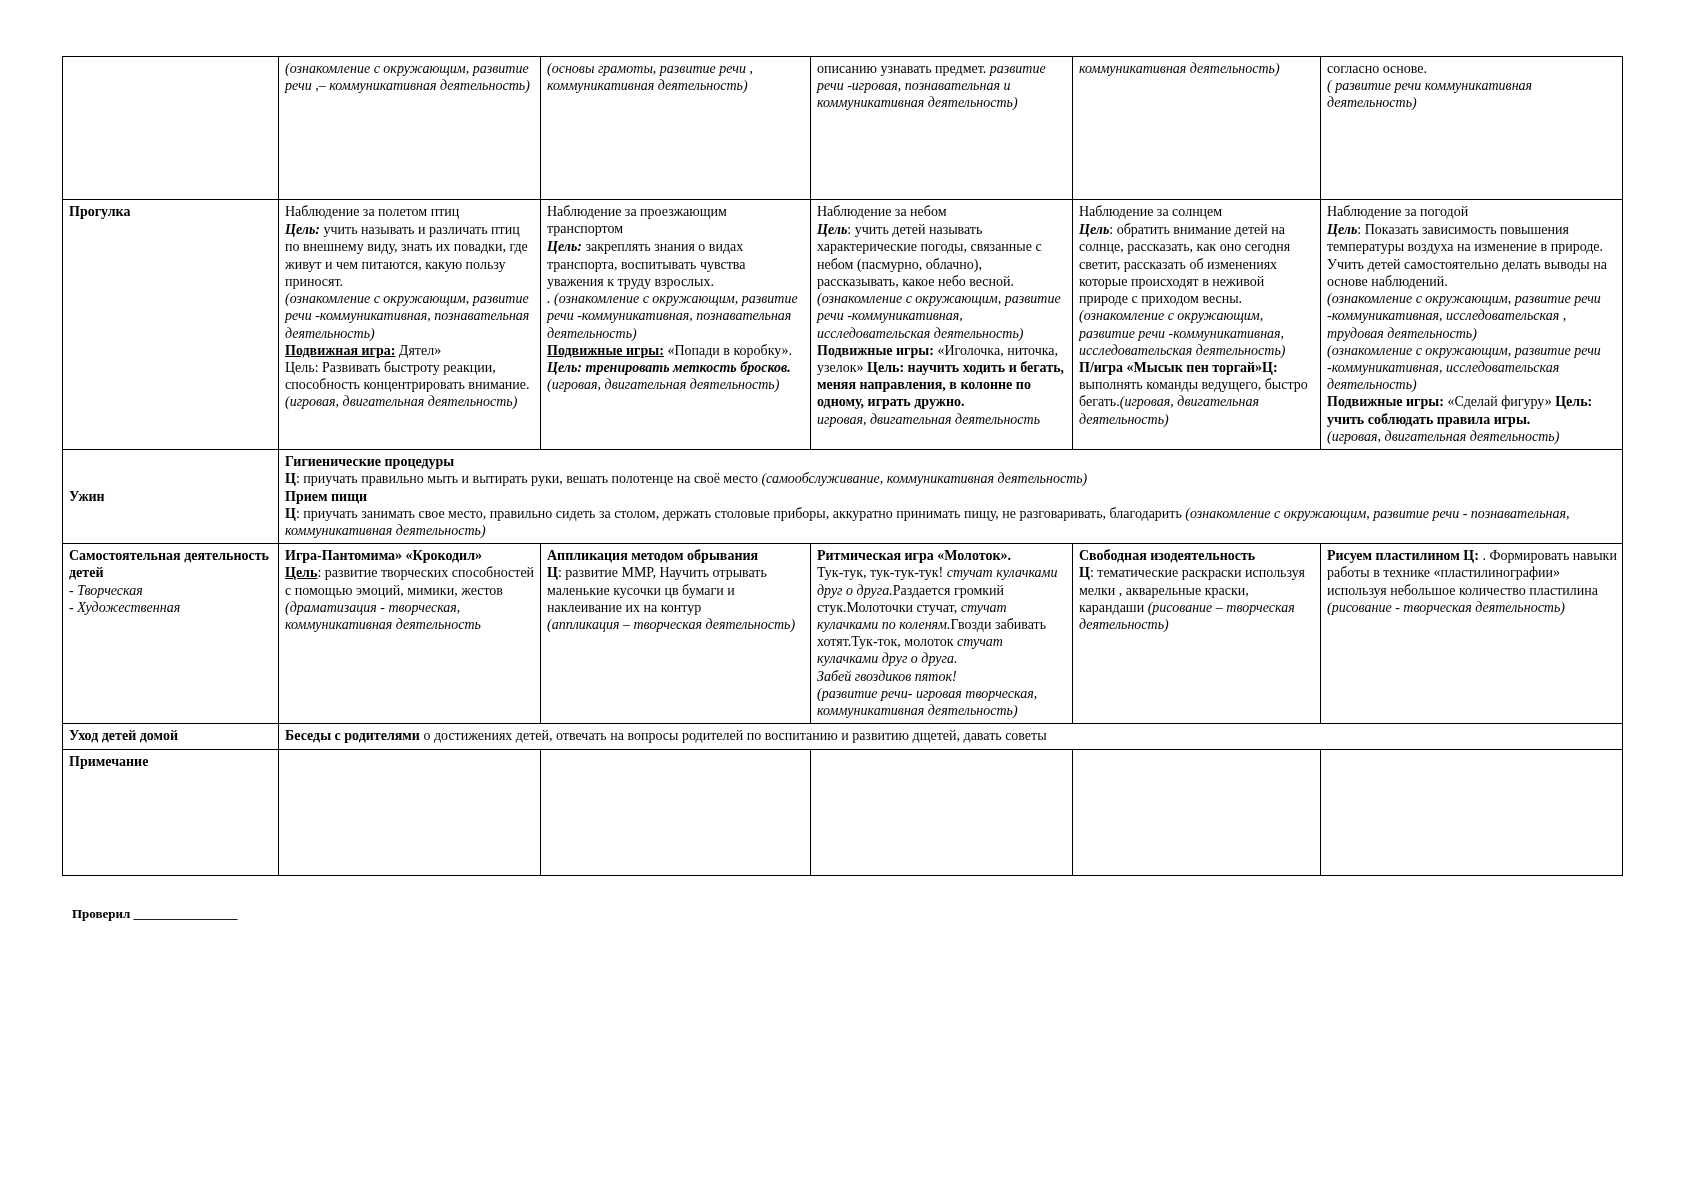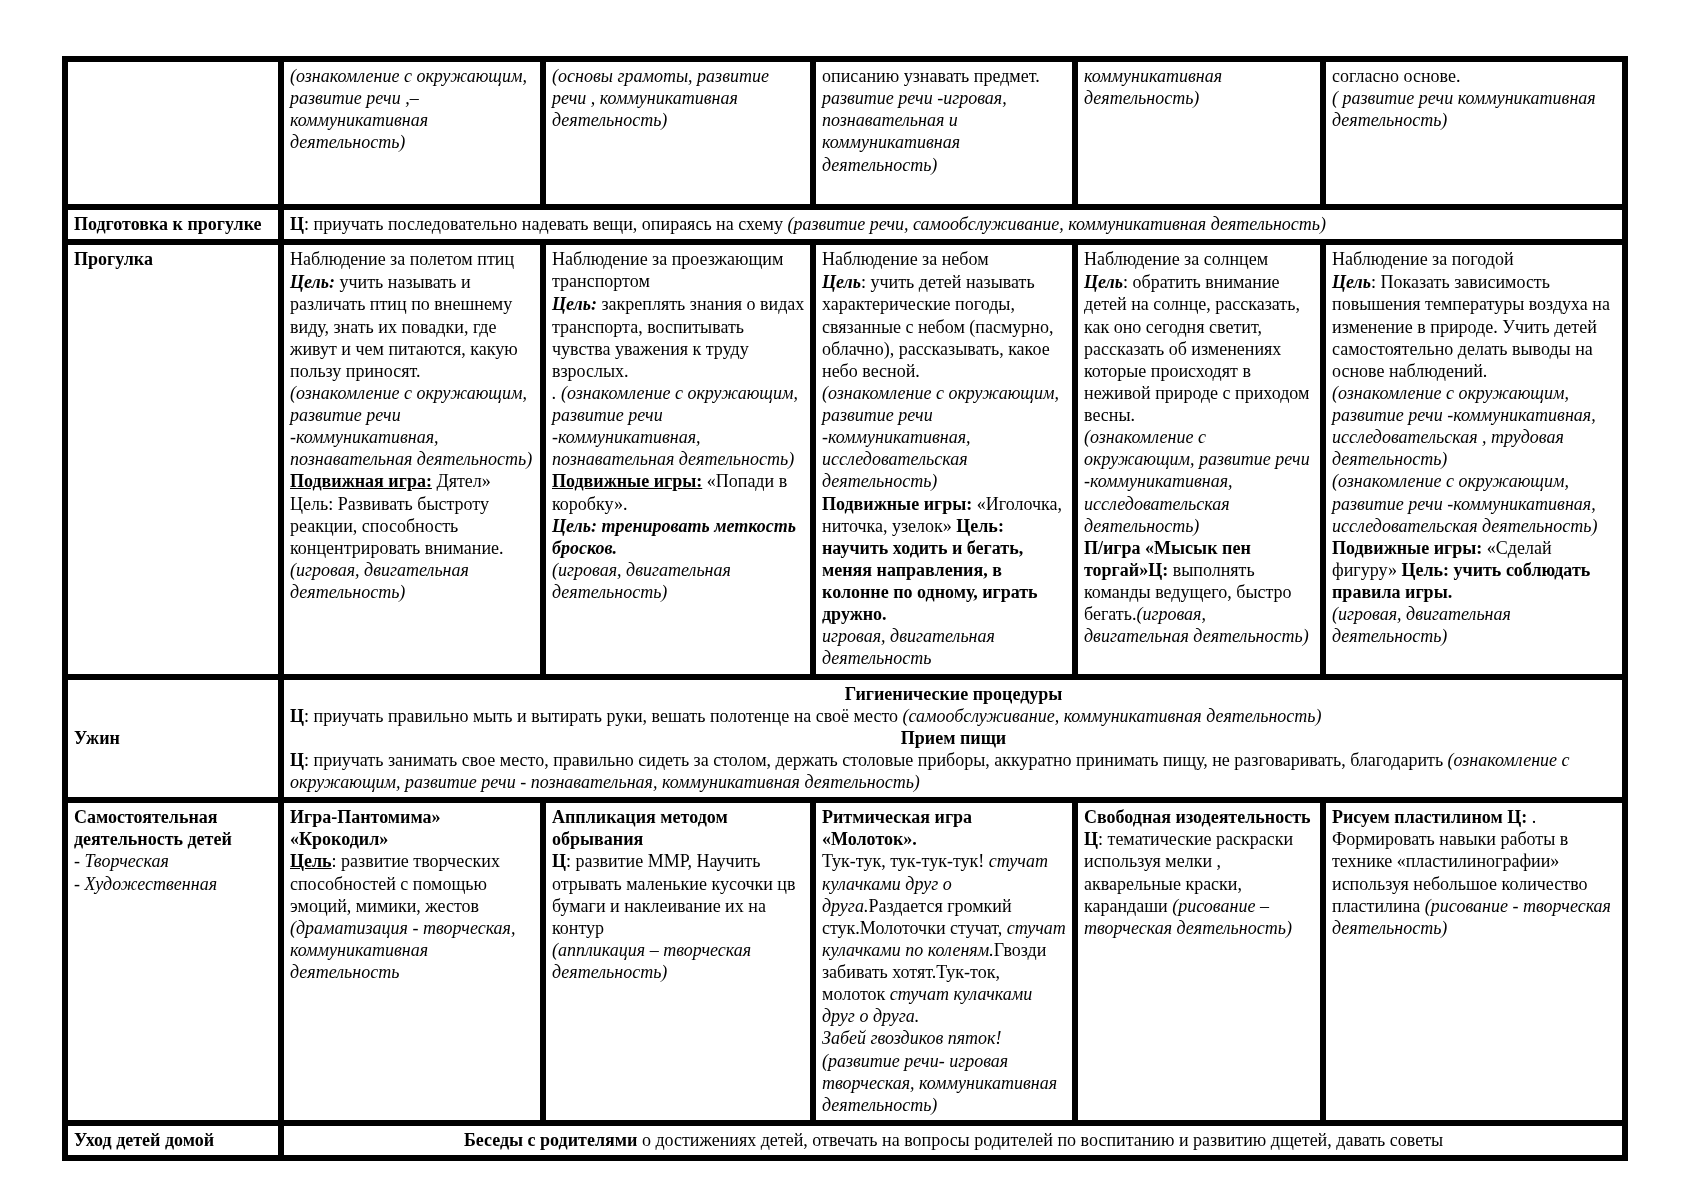--- a/index.html
+++ b/index.html
@@ -19,43 +19,43 @@
     height: 1190px;
     box-sizing: border-box;
     padding: 56px 62px 0 62px;
   }
   table.plan {
     border-collapse: collapse;
     width: 1560px;
     table-layout: fixed;
   }
   table.plan td {
-    border: 6px solid #000000;
+    border: 1px solid #000000;
     vertical-align: top;
     padding: 3px 5px 4px 6px;
-    font-size: 18px;
+    font-size: 14px;
     line-height: 1.23;
   }
   col.c0 { width: 216px; }
   col.c1 { width: 262px; }
   col.c2 { width: 270px; }
   col.c3 { width: 262px; }
   col.c4 { width: 248px; }
   col.c5 { width: 302px; }
 
   .rowlabel {
     font-weight: bold;
     font-size: 12.6px;
     line-height: 1.25;
   }
   .rowlabel .sub {
     font-weight: normal;
     font-style: italic;
   }
-  .center { text-align: center; }
+  .center { text-align: left; }
   .ctr-head {
     text-align: left;
     font-weight: normal;
     display: block;
     margin-bottom: 1px;
   }
   i, .it { font-style: italic; }
   b, .bd { font-weight: bold; }
   .u { text-decoration: underline; }
   .cellpad-tall { height: 135px; }
@@ -97,26 +97,20 @@
         </td>
         <td>
           <i>коммуникативная деятельность)</i>
         </td>
         <td>
           <span>согласно основе.</span><br>
           <i>( развитие речи коммуникативная деятельность)</i>
         </td>
       </tr>
 
-      <tr>
-        <td class="rowlabel">Подготовка к прогулке</td>
-        <td colspan="5">
-          <b>Ц</b><span>: приучать  последовательно надевать вещи, опираясь на схему </span><i>(развитие речи, самообслуживание, коммуникативная деятельность)</i>
-        </td>
-      </tr>
 
       <tr>
         <td class="rowlabel">Прогулка</td>
 
         <td>
           <span class="ctr-head">Наблюдение  за полетом птиц</span>
           <i class="bd">Цель:</i><span> учить  называть и различать  птиц по внешнему виду, знать их повадки, где живут и чем питаются, какую пользу приносят.</span>
           <p><i>(ознакомление с окружающим, развитие речи -коммуникативная, познавательная деятельность)</i></p>
           <p><b class="u">Подвижная игра:</b><span> Дятел»</span></p>
           <p><span>Цель: Развивать быстроту реакции, способность концентрировать внимание.</span></p>
@@ -206,18 +200,26 @@
         </td>
       </tr>
 
       <tr>
         <td class="rowlabel">Уход детей домой</td>
         <td colspan="5" class="center">
           <b>Беседы с родителями</b><span> о достижениях детей, отвечать на вопросы родителей по воспитанию и развитию дщетей, давать советы</span>
         </td>
       </tr>
 
+      <tr class="notes-row">
+        <td class="rowlabel">Примечание</td>
+        <td></td>
+        <td></td>
+        <td></td>
+        <td></td>
+        <td></td>
+      </tr>
 
     </tbody>
   </table>
 
   <div class="proveril">Проверил ________________</div>
 </div>
 
 </body></html>

